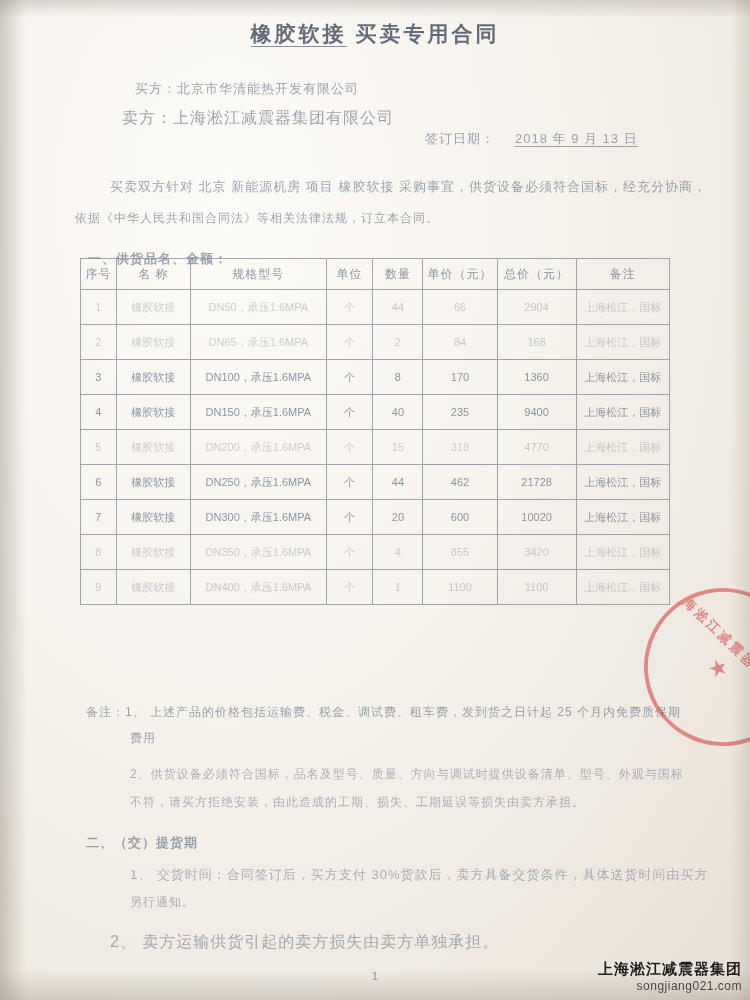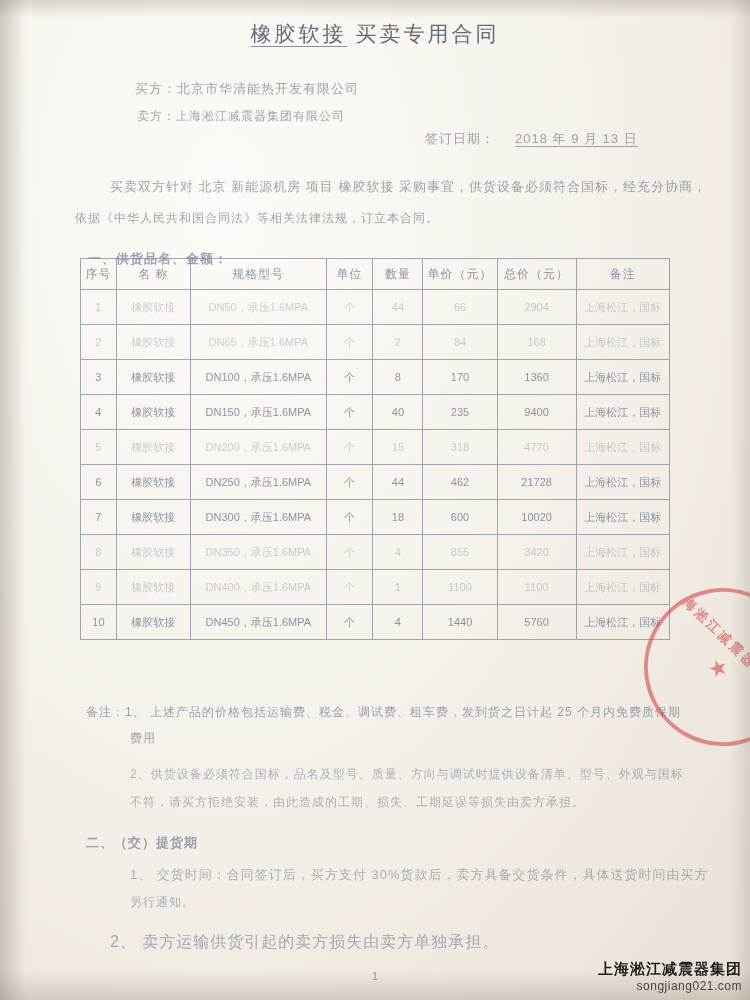--- a/index.html
+++ b/index.html
@@ -58,32 +58,32 @@
     letter-spacing: 1px;
     white-space: nowrap;
   }
   .title {
     position: absolute;
     top: 20px;
     left: 0;
     width: 100%;
     text-align: center;
     font-size: 21px;
-    font-weight: normal;
+    font-weight: bold;
     color: #3f4a5c;
     letter-spacing: 3px;
     opacity: 0.8;
   }
   .title .underline {
     border-bottom: 1px solid #6a7487;
     padding-bottom: 1px;
   }
 
   .line-1 { top: 80px;  left: 135px; }
-  .line-2 { top: 108px; left: 137px; font-size: 12px; }
+  .line-2 { top: 108px; left: 122px; font-size: 16px; }
   .line-3 { top: 130px; left: 425px; font-size: 13px; }
   .line-4 { top: 178px; left: 110px; }
   .line-5 { top: 210px; left: 75px;  font-size: 12px; }
   .line-6 { top: 250px; left: 88px;  font-size: 13px; font-weight: bold; }
 
   .underline-seg { border-bottom: 1px solid #6a7487; margin-left: 20px; }
 
   
   table.goods {
     position: absolute;
@@ -292,21 +292,21 @@
         <td>44</td>
         <td>462</td>
         <td>21728</td>
         <td>上海松江，国标</td>
       </tr>
       <tr>
         <td>7</td>
         <td>橡胶软接</td>
         <td>DN300，承压1.6MPA</td>
         <td>个</td>
-        <td>18</td>
+        <td>20</td>
         <td>600</td>
         <td>10020</td>
         <td>上海松江，国标</td>
       </tr>
       <tr class="faint">
         <td>8</td>
         <td>橡胶软接</td>
         <td>DN350，承压1.6MPA</td>
         <td>个</td>
         <td>4</td>
@@ -315,30 +315,20 @@
         <td>上海松江，国标</td>
       </tr>
       <tr class="faint">
         <td>9</td>
         <td>橡胶软接</td>
         <td>DN400，承压1.6MPA</td>
         <td>个</td>
         <td>1</td>
         <td>1100</td>
         <td>1100</td>
-        <td>上海松江，国标</td>
-      </tr>
-      <tr>
-        <td>10</td>
-        <td>橡胶软接</td>
-        <td>DN450，承压1.6MPA</td>
-        <td>个</td>
-        <td>4</td>
-        <td>1440</td>
-        <td>5760</td>
         <td>上海松江，国标</td>
       </tr>
     </tbody>
   </table>
 
   <div class="doc-text note-1">
     <span>备注：</span><span>1、 上述产品的价格包括运输费、税金、调试费、租车费，发到货之日计起 25 个月内免费质保期</span>
   </div>
   <div class="doc-text note-1b">费用</div>
   <div class="doc-text note-2">2、供货设备必须符合国标，品名及型号、质量、方向与调试时提供设备清单、型号、外观与国标</div>

